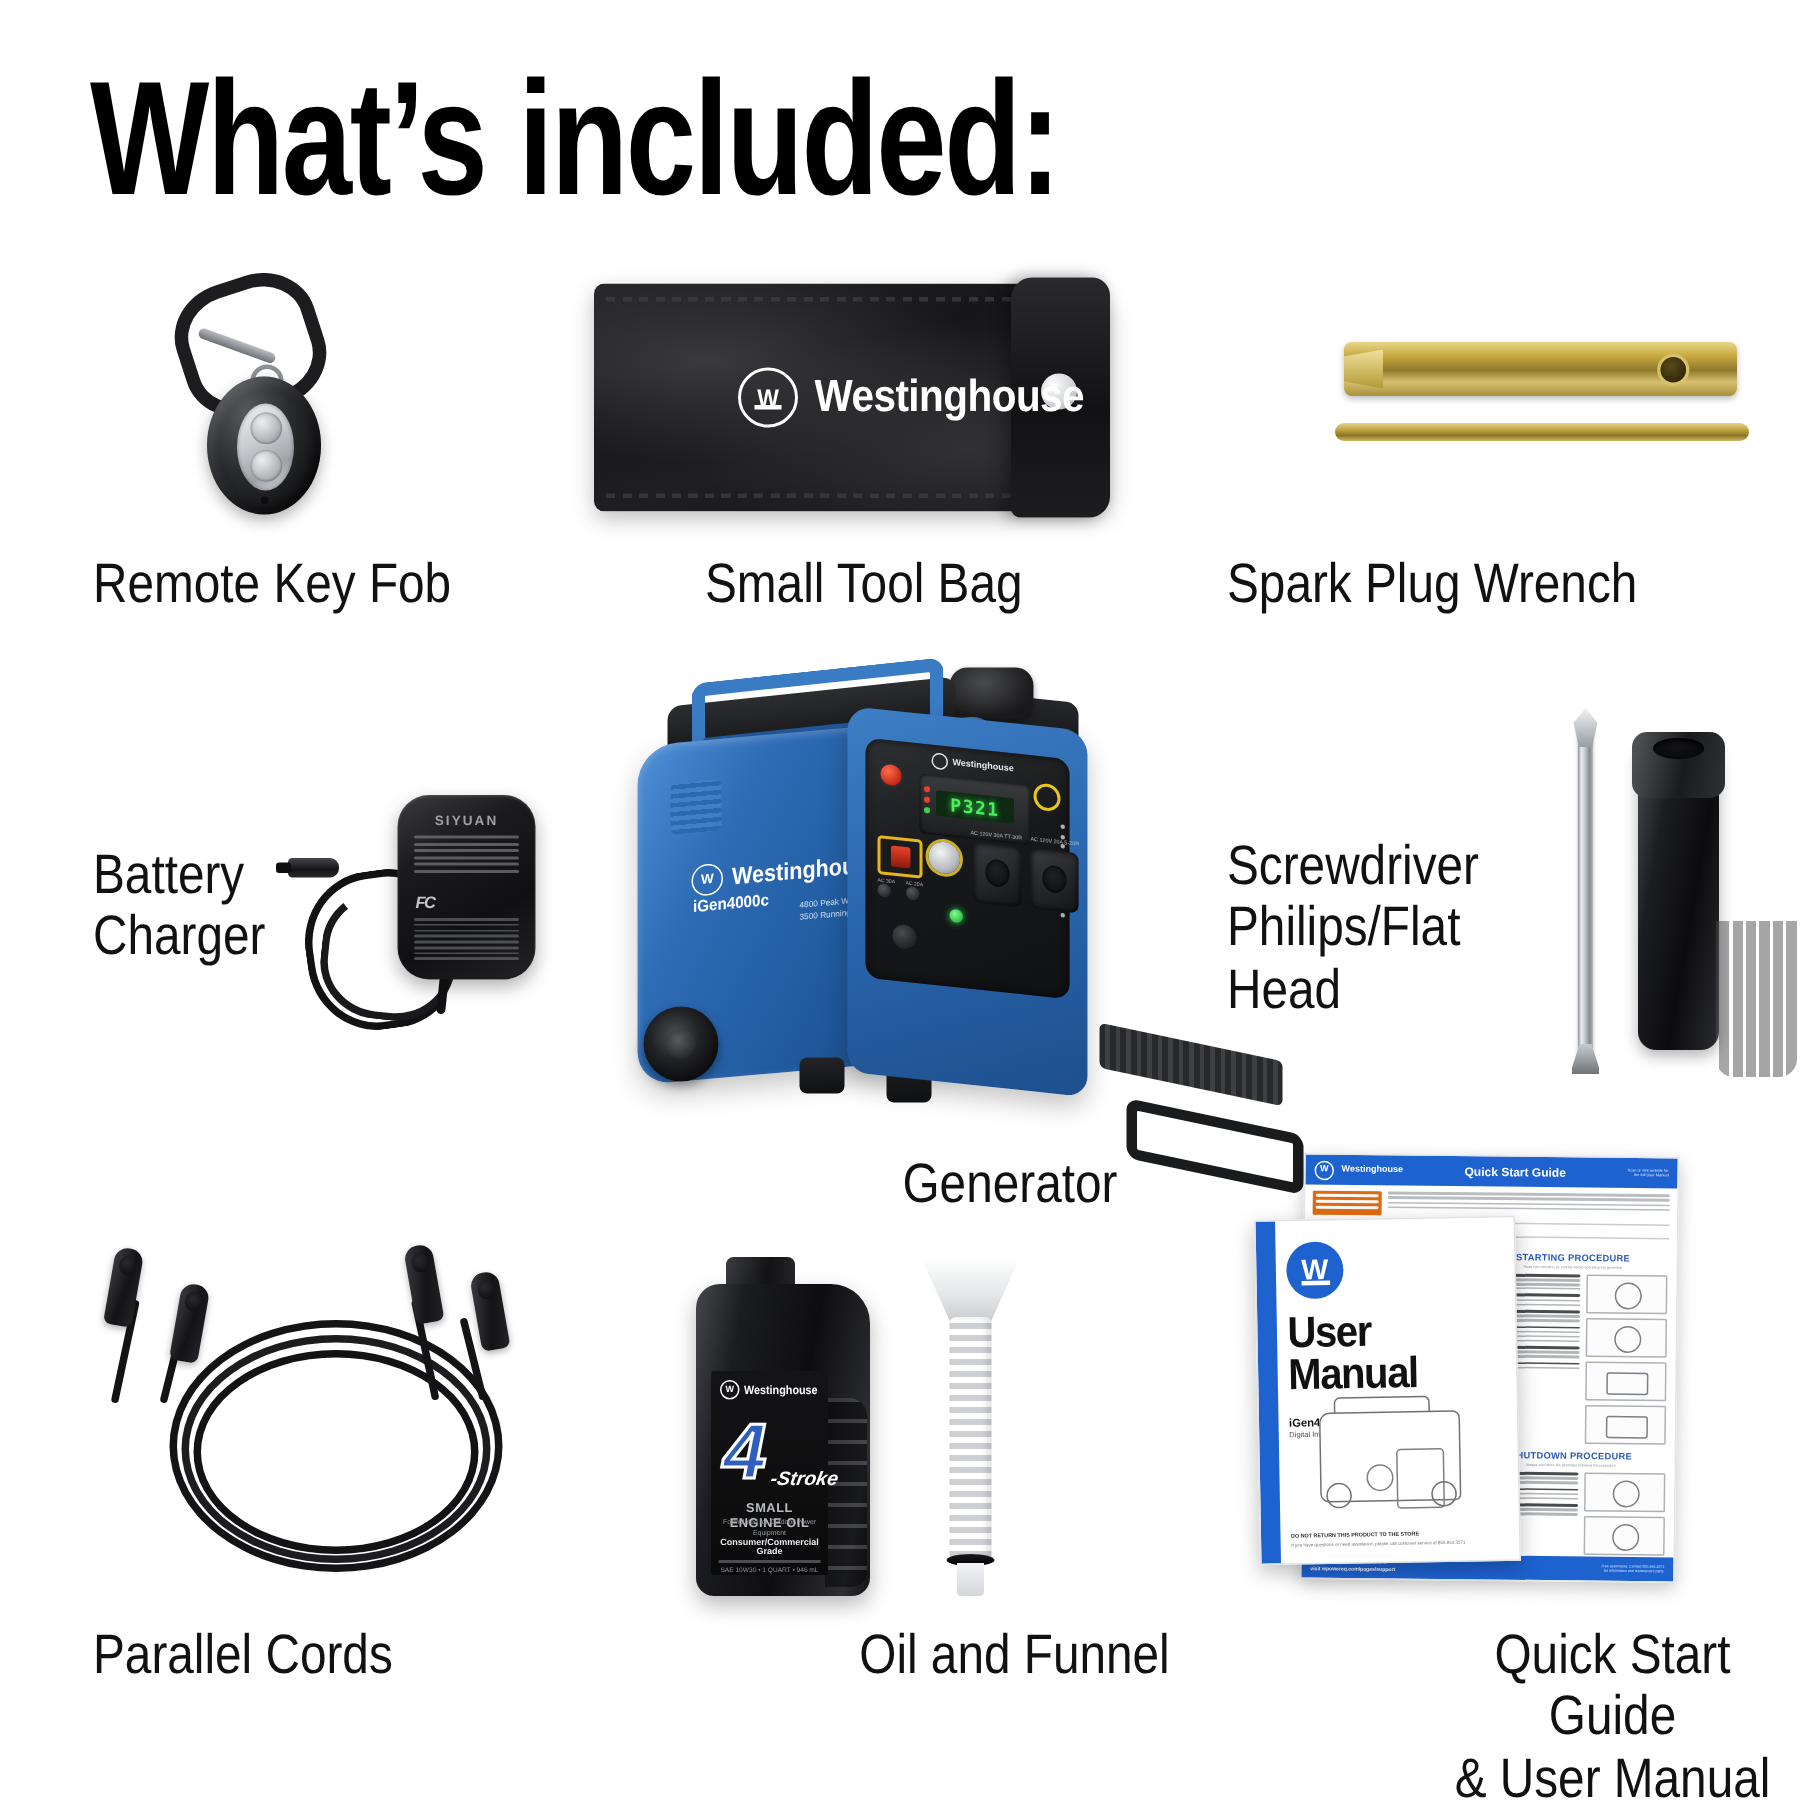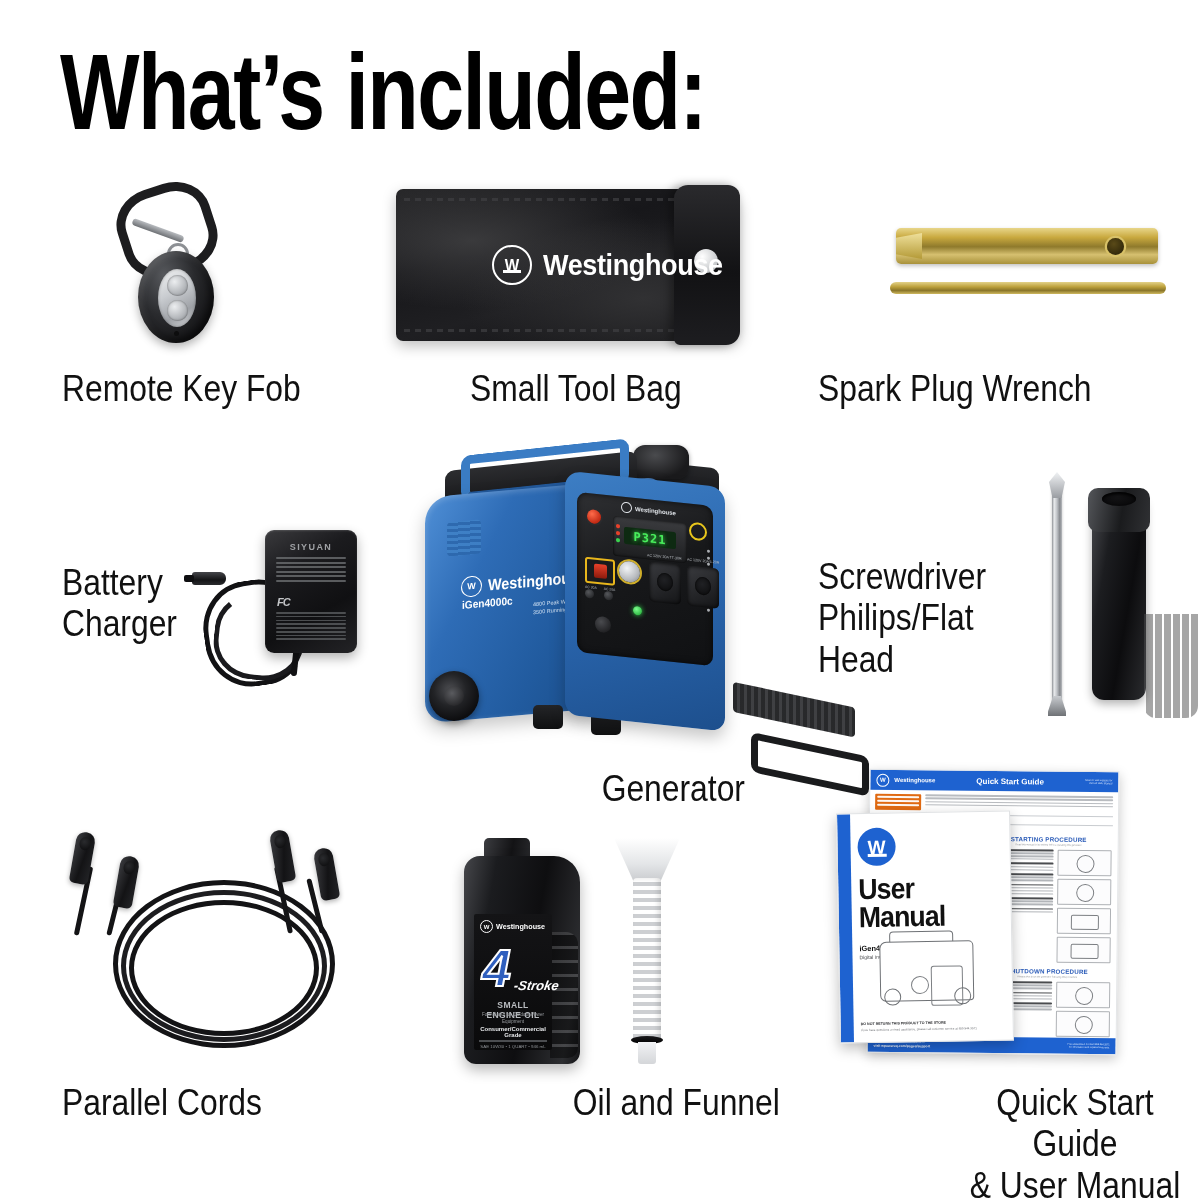--- a/index.html
+++ b/index.html
@@ -132,21 +132,21 @@
     box-shadow:0 0 0 2.2px #d8c168;
   }
   .wr-rod{
     position:absolute;left:0;top:54px;width:276px;height:12px;border-radius:6px;
     background:linear-gradient(180deg,#e3d289 0%,#bda13c 40%,#8a7529 70%,#cfb95f 100%);
   }
 
   
   .charger-wrap{position:absolute;left:180px;top:520px;width:230px;height:170px;}
   .chg-brick{
-    position:absolute;left:85px;top:10px;width:92px;height:123px;border-radius:9px;
+    position:absolute;left:85px;top:10px;width:92px;height:123px;border-radius:21px;
     background:linear-gradient(150deg,#3a3a3d 0%,#1b1b1e 30%,#101012 65%,#232326 100%);
     box-shadow:0 5px 12px rgba(0,0,0,.3), inset 0 1px 2px rgba(255,255,255,.15);
   }
   .chg-title{position:absolute;left:0;right:0;top:12px;text-align:center;color:#9fa1a4;font-size:9px;font-weight:bold;letter-spacing:1.4px;}
   .chg-lines{position:absolute;left:11px;right:11px;top:27px;}
   .chg-lines i{display:block;height:2px;margin-bottom:2.6px;background:#6c6e71;opacity:.8;border-radius:1px;}
   .chg-fc{position:absolute;left:12px;top:66px;color:#c3c5c8;font-size:11px;font-weight:bold;font-style:italic;letter-spacing:-1px;}
   .chg-fine{position:absolute;left:11px;right:11px;top:82px;}
   .chg-fine i{display:block;height:1.6px;margin-bottom:2.2px;background:#5f6164;opacity:.75;border-radius:1px;}
   .chg-plug{

